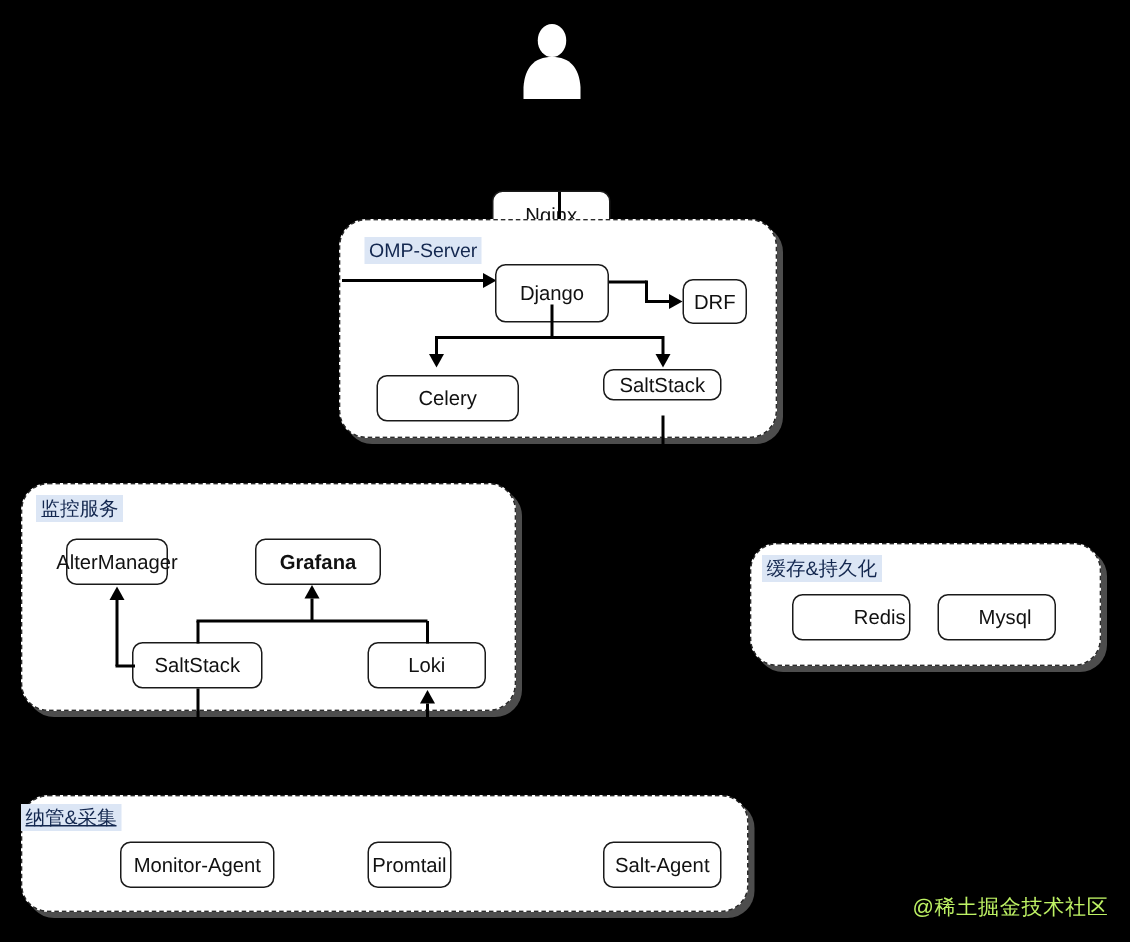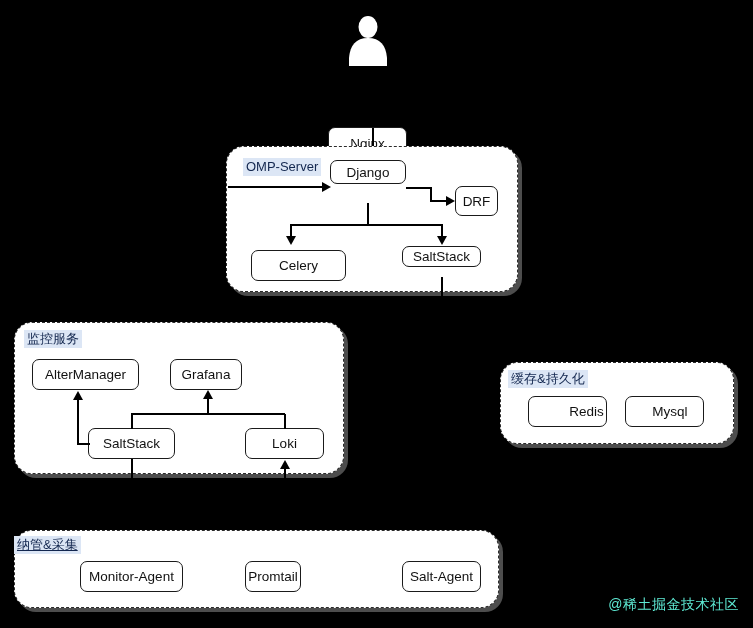--- a/index.html
+++ b/index.html
@@ -87,21 +87,21 @@
     width: 56px;
     height: 52px;
   }
 
   
   #watermark {
     position: absolute;
     right: 14px;
     bottom: 14px;
     font-size: 14px;
-    color: #5eead4;
+    color: #bef264;
     letter-spacing: 0.5px;
     white-space: nowrap;
   }
 </style>
 </head>
 <body>
 
 <div id="canvas">
 
   <div id="user-icon">
@@ -119,21 +119,21 @@
   <div class="arrow-down" style="left:368px; top:168px;"></div>
 
   <div class="group" style="left:226px; top:146px; width:292px; height:146px;"></div>
   <div class="group-label" style="left:243px; top:158px;">
     <span>OMP-Server</span>
   </div>
 
   <div class="ln hline" style="left:228px; top:186px; width:99px;"></div>
   <div class="arrow-right" style="left:322px; top:182px;"></div>
 
-  <div class="node" style="left:330px; top:160px; width:76px; height:24px;">
+  <div class="node" style="left:330px; top:176px; width:76px; height:39px;">
     <span>Django</span>
   </div>
 
   <div class="node" style="left:455px; top:186px; width:43px; height:30px;">
     <span>DRF</span>
   </div>
 
   <div class="ln hline" style="left:406px; top:187px; width:25px;"></div>
   <div class="ln vline" style="left:430px; top:187px; height:14px;"></div>
   <div class="ln hline" style="left:430px; top:200px; width:20px;"></div>
@@ -158,25 +158,25 @@
   <div class="arrow-down" style="left:202px; top:350px;"></div>
 
   <div class="ln vline" style="left:441px; top:277px; height:278px;"></div>
   <div class="arrow-down" style="left:437px; top:552px;"></div>
 
   <div class="group" style="left:14px; top:322px; width:330px; height:152px;"></div>
   <div class="group-label" style="left:24px; top:330px;">
     <span>监控服务</span>
   </div>
 
-  <div class="node" style="left:32px; top:359px; width:107px; height:31px;">
+  <div class="node" style="left:44px; top:359px; width:68px; height:31px;">
     <span>AlterManager</span>
   </div>
 
-  <div class="node" style="left:170px; top:359px; width:72px; height:31px;">
+  <div class="node" style="left:170px; top:359px; width:84px; height:31px;font-weight:bold;">
     <span>Grafana</span>
   </div>
 
   <div class="node" style="left:88px; top:428px; width:87px; height:31px;">
     <span>SaltStack</span>
   </div>
 
   <div class="node" style="left:245px; top:428px; width:79px; height:31px;">
     <span>Loki</span>
   </div>

